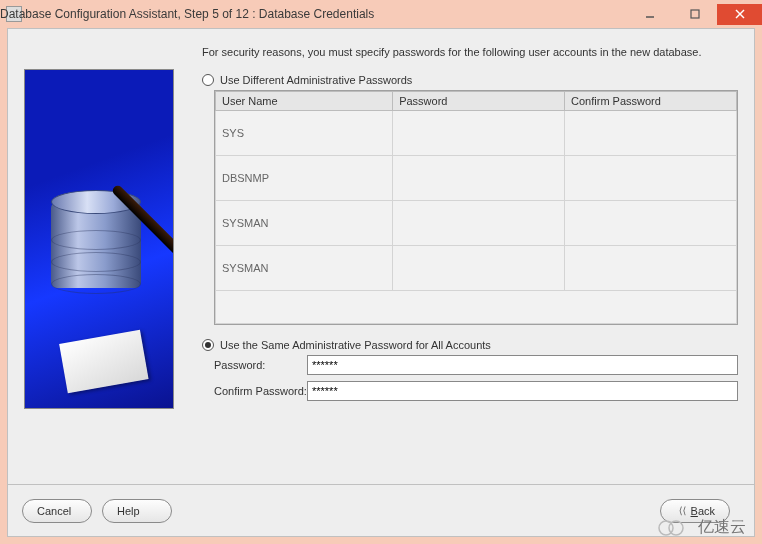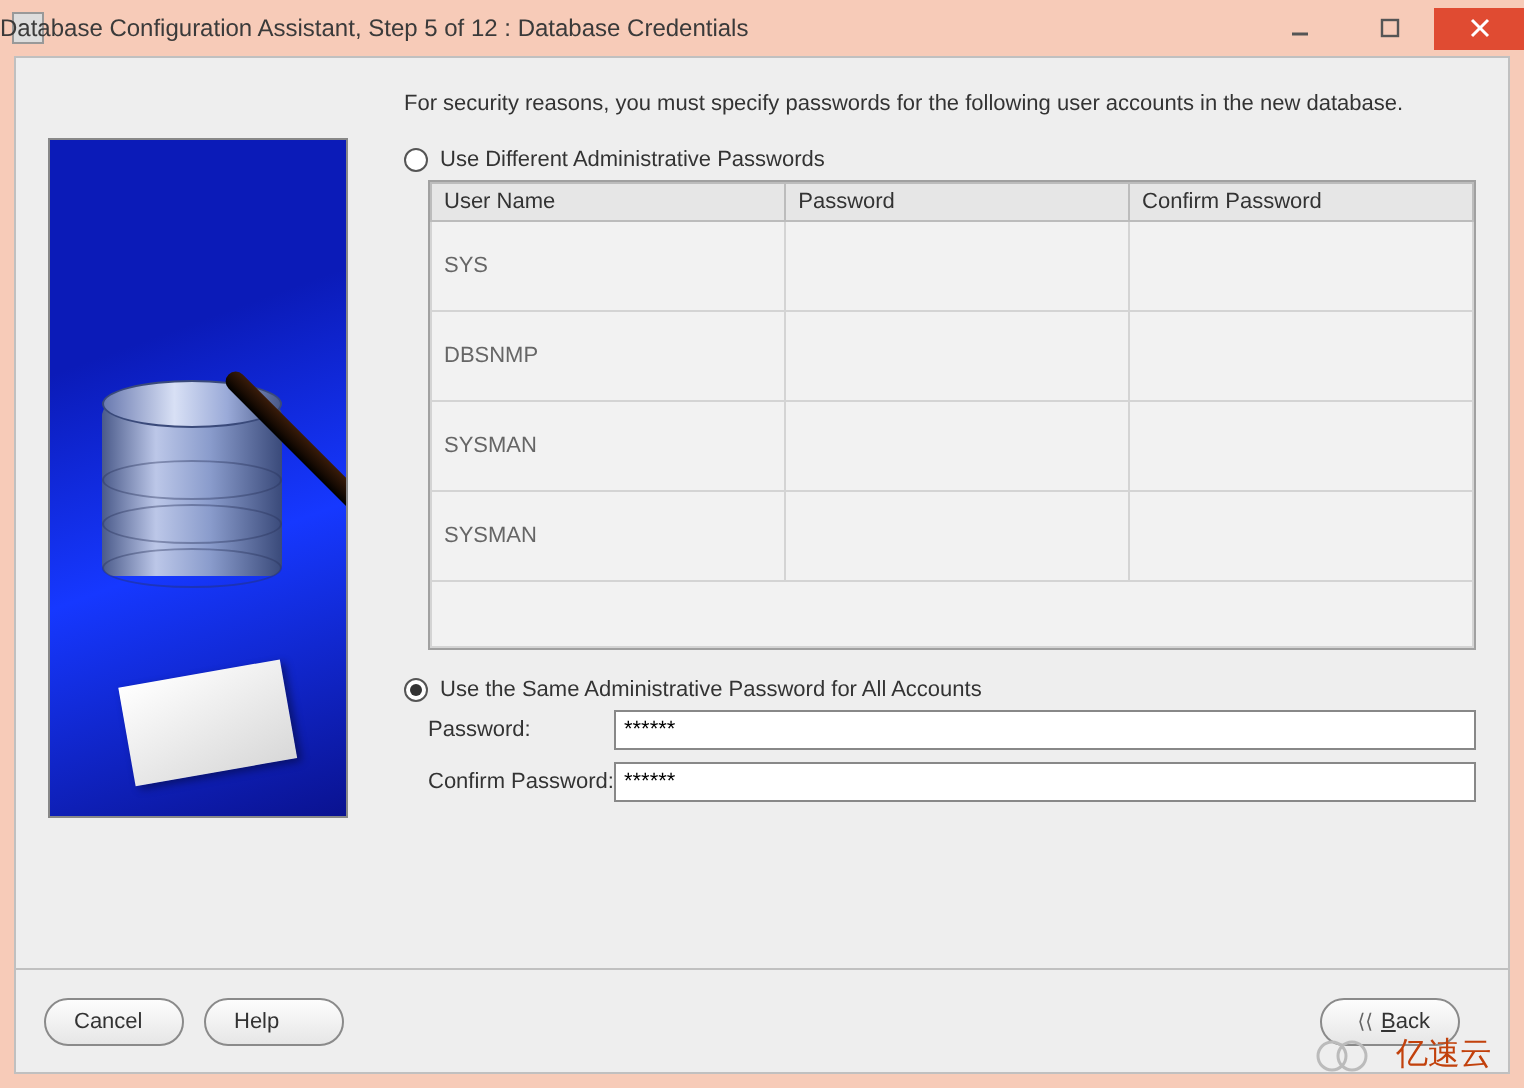--- a/index.html
+++ b/index.html
@@ -222,21 +222,21 @@
   .btn.primary {
     border: 2px solid #444;
   }
   .btn .chev { margin: 0 4px; color:#666; font-size:10px; }
   .footer .spacer { flex:1; }
   .btn span.lbl u { text-decoration: underline; }
   .watermark {
     position:absolute;
     right: 8px; bottom: -2px;
     display:flex; align-items:center;
-    color:#c2410c; font-size:16px; gap:14px;
+    color:#737373; font-size:16px; gap:14px;
     pointer-events:none;
   }
 </style>
 </head>
 <body>
 
 <div class="window">
   <div class="titlebar">
     <div class="appicon"></div>
     <div class="title">Database Configuration Assistant, Step 5 of 12 : Database Credentials</div>

